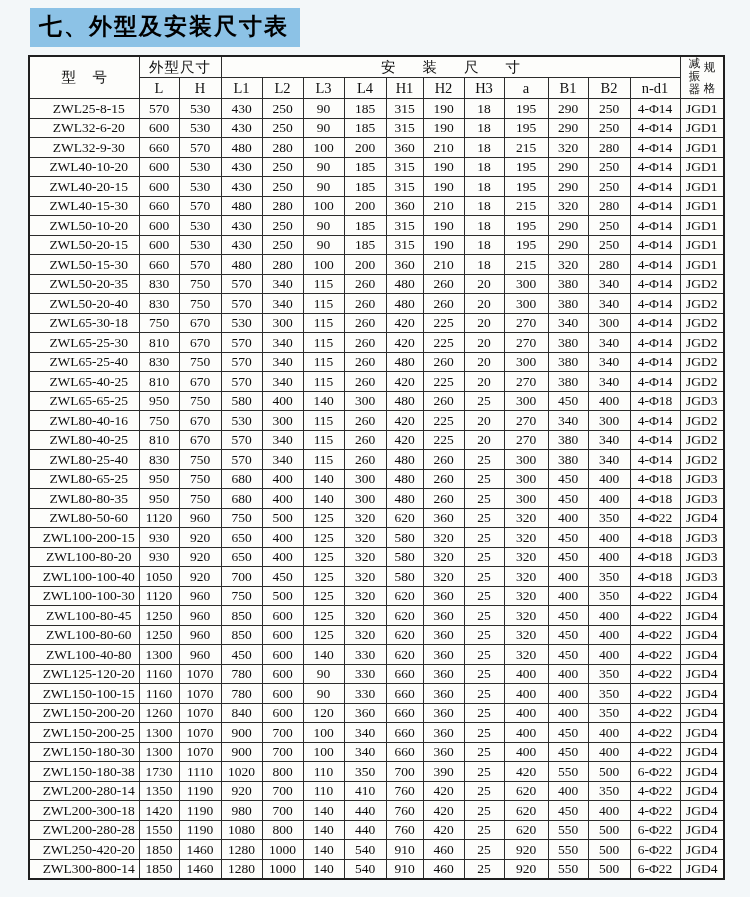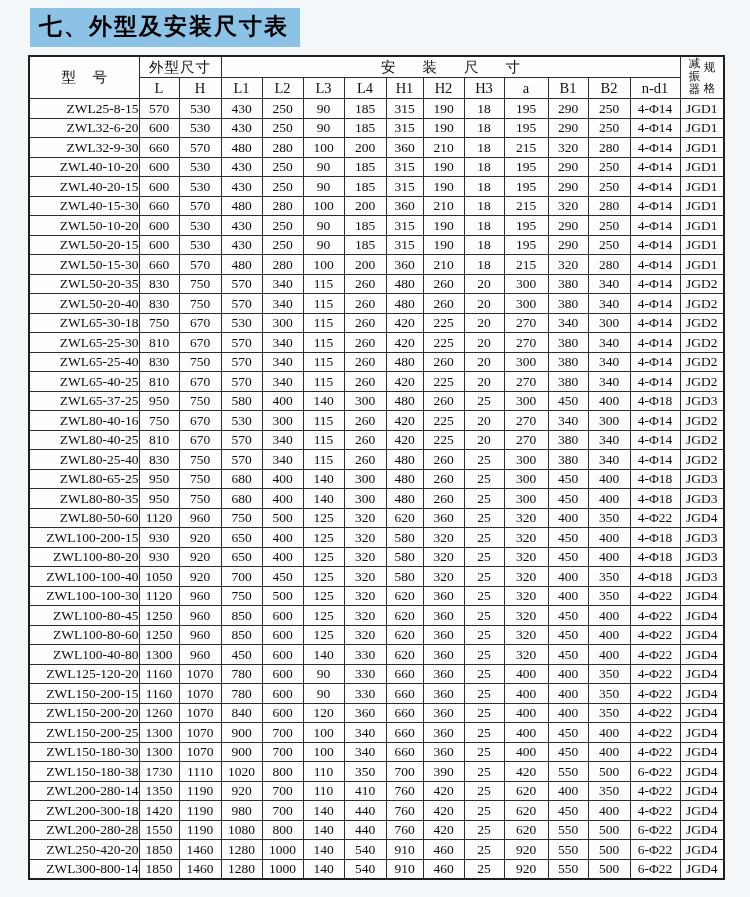--- a/index.html
+++ b/index.html
@@ -33,21 +33,21 @@
     border:1px solid #2c2c2c;
     text-align:center;
     vertical-align:middle;
     padding:0;
     font-weight:normal;
     white-space:nowrap;
     overflow:hidden;
   }
   thead th{font-size:14.5px;height:20px;color:#101010;}
   tbody td{font-size:13.5px;height:18.5px;line-height:1;color:#0e0e0e;}
-  td.model{text-align:right;padding-left:9px;}
+  td.model{text-align:center;padding-left:9px;}
   .model-header{word-spacing:13px;}
   .install-header{letter-spacing:27px;text-indent:27px;margin-left:24px;}
   .overall-header{letter-spacing:1px;margin-left:47px;}
   .vwrap{display:flex;justify-content:center;gap:3px;}
   .vcol{
     display:inline-block;width:12px;
     font-size:11.5px;line-height:1.12;
     word-break:break-all;white-space:normal;
   }
   .vcol-right{line-height:1.75;}
@@ -360,21 +360,21 @@
           <td>420</td>
           <td>225</td>
           <td>20</td>
           <td>270</td>
           <td>380</td>
           <td>340</td>
           <td>4-Φ14</td>
           <td>JGD2</td>
         </tr>
         <tr>
-          <td class="model">ZWL65-37-25</td>
+          <td class="model">ZWL65-65-25</td>
           <td>950</td>
           <td>750</td>
           <td>580</td>
           <td>400</td>
           <td>140</td>
           <td>300</td>
           <td>480</td>
           <td>260</td>
           <td>25</td>
           <td>300</td>
@@ -615,21 +615,21 @@
           <td>660</td>
           <td>360</td>
           <td>25</td>
           <td>400</td>
           <td>400</td>
           <td>350</td>
           <td>4-Φ22</td>
           <td>JGD4</td>
         </tr>
         <tr>
-          <td class="model">ZWL150-200-15</td>
+          <td class="model">ZWL150-100-15</td>
           <td>1160</td>
           <td>1070</td>
           <td>780</td>
           <td>600</td>
           <td>90</td>
           <td>330</td>
           <td>660</td>
           <td>360</td>
           <td>25</td>
           <td>400</td>

